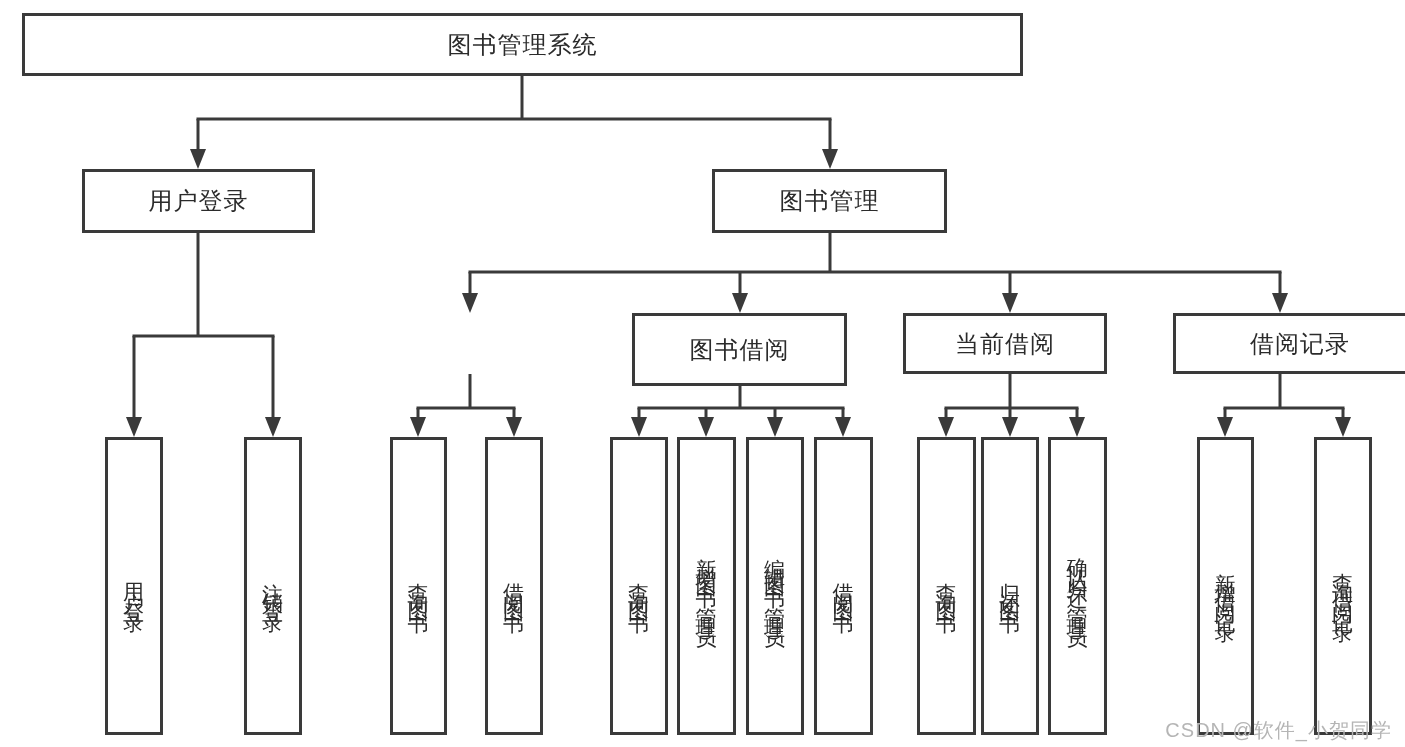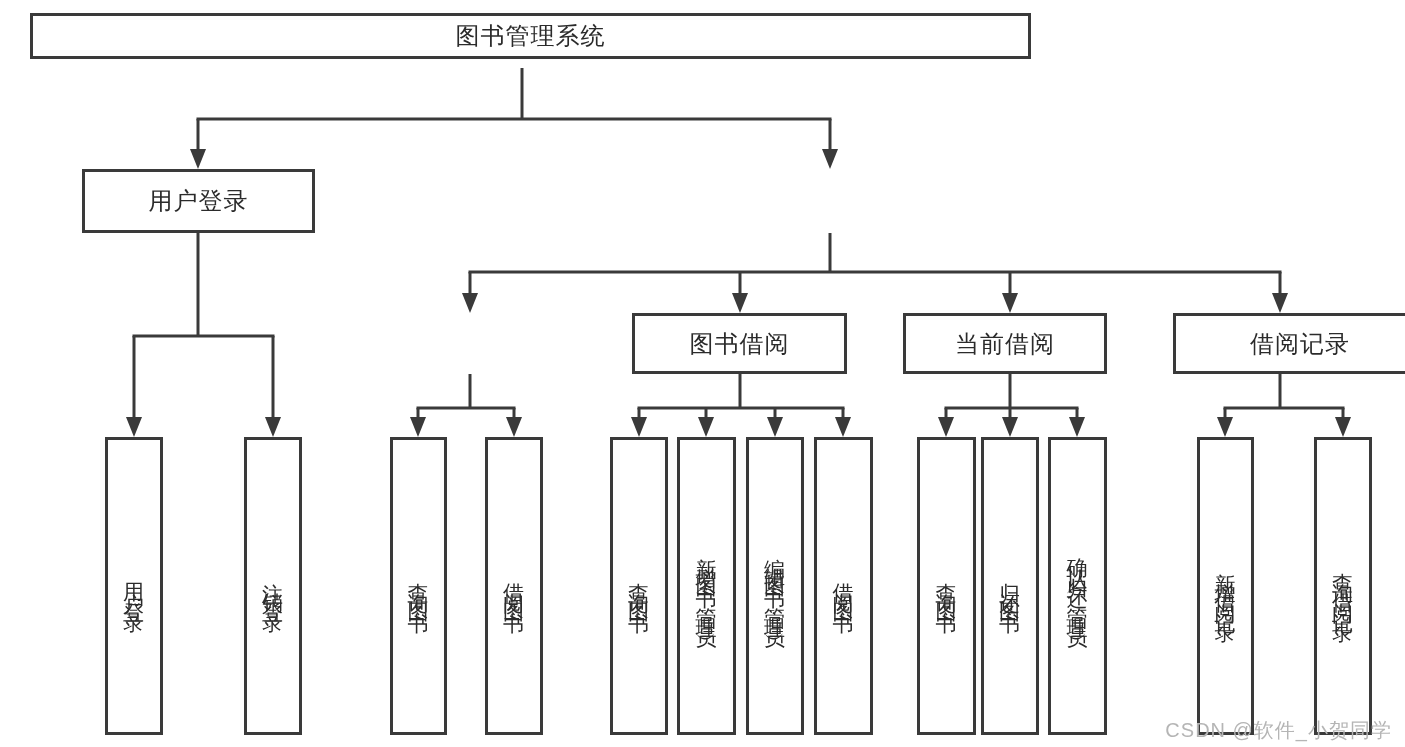--- a/index.html
+++ b/index.html
@@ -122,29 +122,32 @@
       <polygon points="767,417 783,417 775,437"></polygon>
       <polygon points="835,417 851,417 843,437"></polygon>
       <polygon points="938,417 954,417 946,437"></polygon>
       <polygon points="1002,417 1018,417 1010,437"></polygon>
       <polygon points="1069,417 1085,417 1077,437"></polygon>
       <polygon points="1217,417 1233,417 1225,437"></polygon>
       <polygon points="1335,417 1351,417 1343,437"></polygon>
     </g>
   </svg>
 
-  <div class="box h" style="left:30px; top:13px; width:1001px; height:46px;">
+  <div class="box h" style="left:22px; top:13px; width:1001px; height:63px;">
     <span class="label">图书管理系统</span>
   </div>
 
   <div class="box h" style="left:82px; top:169px; width:233px; height:64px;">
     <span class="label">用户登录</span>
   </div>
+  <div class="box h" style="left:712px; top:169px; width:235px; height:64px;">
+    <span class="label">图书管理</span>
+  </div>
 
-  <div class="box h" style="left:632px; top:313px; width:215px; height:61px;">
+  <div class="box h" style="left:632px; top:313px; width:215px; height:73px;">
     <span class="label">图书借阅</span>
   </div>
   <div class="box h" style="left:903px; top:313px; width:204px; height:61px;">
     <span class="label">当前借阅</span>
   </div>
   <div class="box h" style="left:1173px; top:313px; width:254px; height:61px;">
     <span class="label">借阅记录</span>
   </div>
 
   <div class="box v" style="left:105px; top:437px; width:58px; height:298px;">

